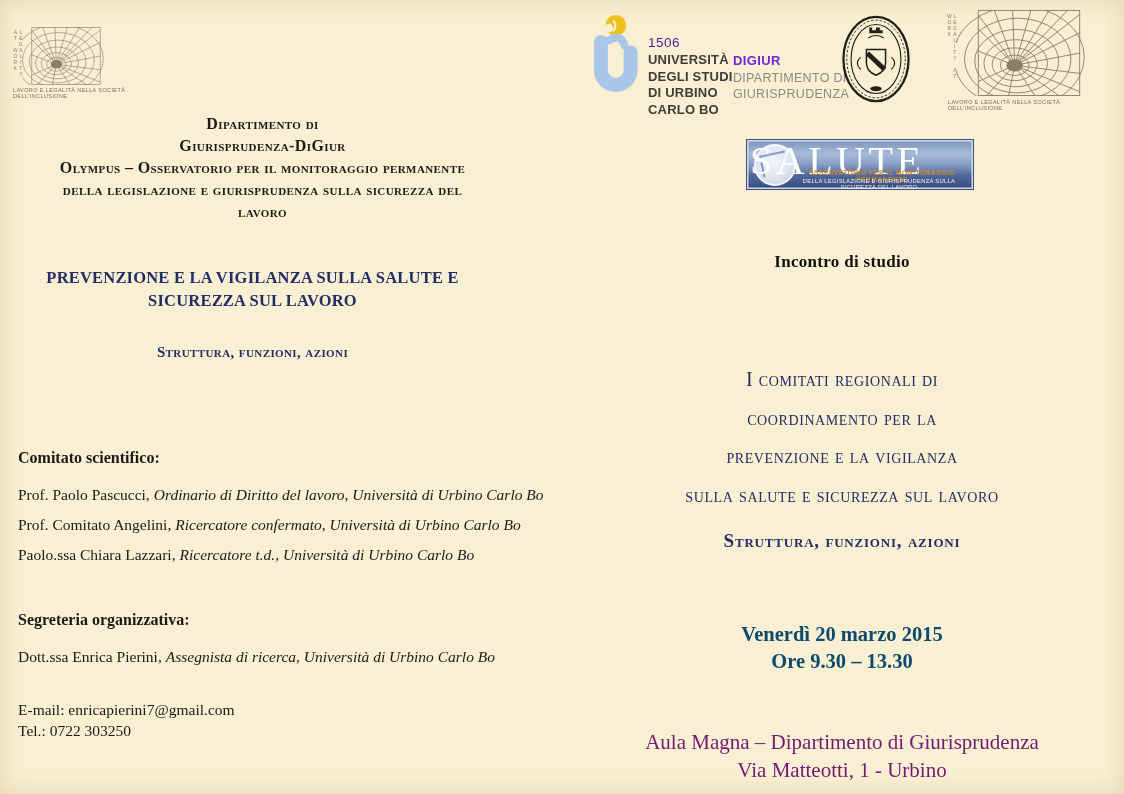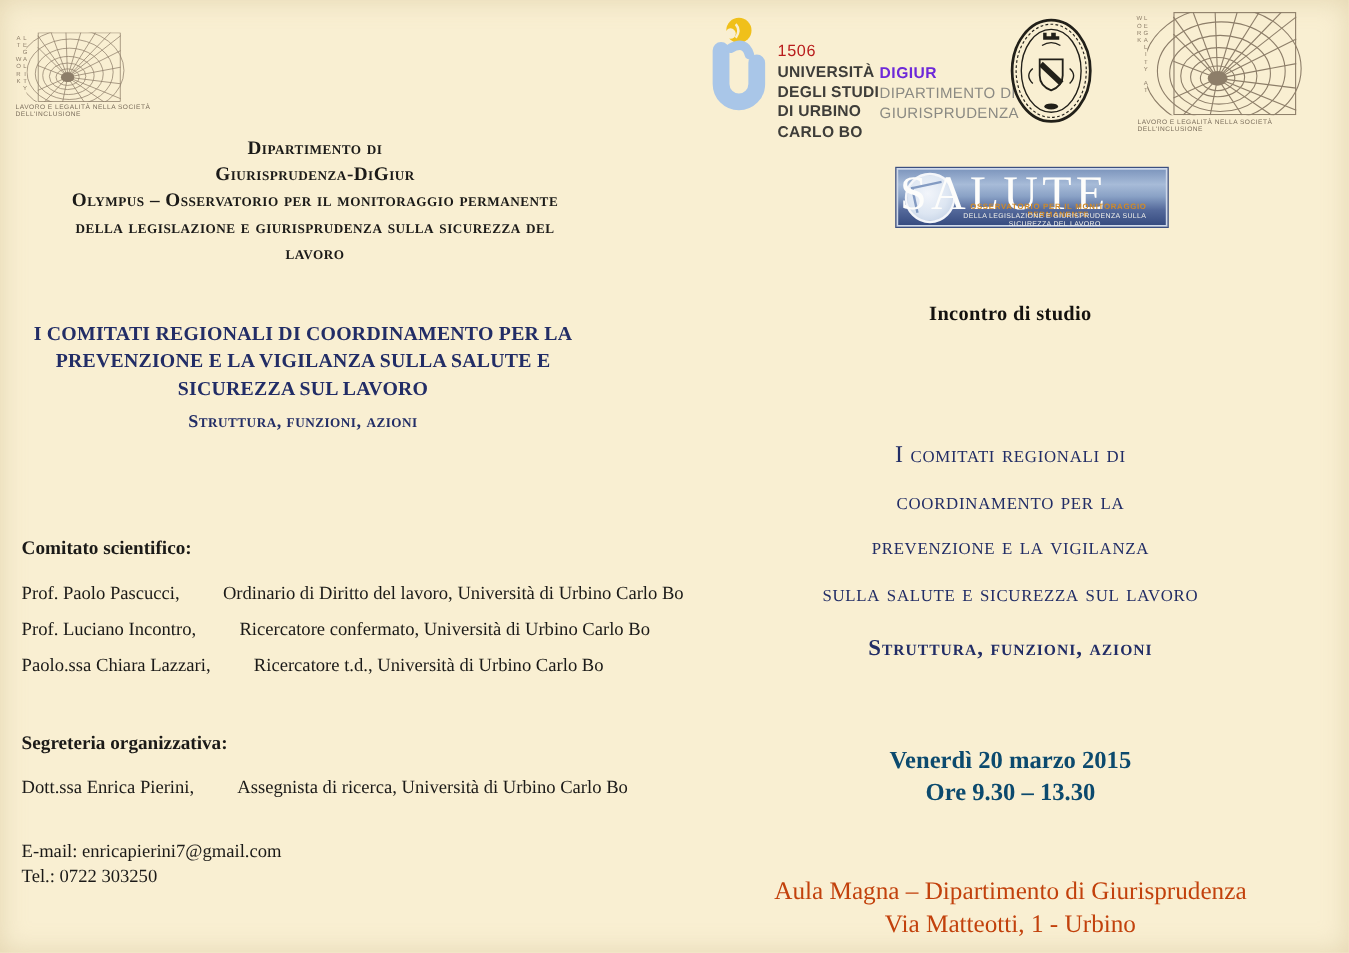--- a/index.html
+++ b/index.html
@@ -4,39 +4,39 @@
 <style>
   html,body{margin:0;padding:0;background:#f9efd2;}
   .page{position:relative;width:1124px;height:794px;background:#f9efd2;overflow:hidden;
         font-family:"Liberation Serif",serif;color:#1b1a18;
         box-shadow:inset 0 0 22px rgba(186,165,116,.35);}
   .abs{position:absolute;}
   .center{text-align:center;}
   .navy{color:#222d66;}
   .sc{font-variant:small-caps;}
   .b{font-weight:bold;}
-  .it{margin-left:32px;}
+  .it{font-style:italic;}
   .sans{font-family:"Liberation Sans",sans-serif;}
 
   
   .web-svg-l{left:22px;top:27px;width:88px;height:58px;}
   .web-vert-l{left:12px;top:29px;height:58px;font-size:5px;line-height:5.4px;color:#8d7e69;
               writing-mode:vertical-rl;text-orientation:upright;letter-spacing:0;}
   .web-cap-l{left:13px;top:87px;width:135px;font-size:5.5px;letter-spacing:.4px;color:#7c6f5d;text-transform:uppercase;}
   .dept{left:0;top:113px;width:525px;font-size:16px;line-height:22px;letter-spacing:.4px;}
   .l-title{left:0;top:266px;width:505px;font-size:16.5px;line-height:23px;letter-spacing:.2px;}
   .l-sub{left:0;top:344px;width:505px;font-size:15px;letter-spacing:.4px;}
   .h-left{font-size:16px;}
   .person{font-size:15.5px;white-space:nowrap;}
   .person .nm{margin-right:4px;}
   .plain{font-size:15.5px;margin-top:32px;}
 
   
   .uni-mark{left:586px;top:10px;width:56px;height:92px;}
-  .uni-year{left:648px;top:35px;font-size:13.5px;color:#b91c1c;letter-spacing:.5px;}
+  .uni-year{left:648px;top:35px;font-size:13.5px;color:#4c1d95;letter-spacing:.5px;}
   .uni-lines{left:648px;top:52px;font-size:13px;font-weight:bold;line-height:16.5px;color:#3e3d39;letter-spacing:.2px;}
   .digiur-title{left:733px;top:53px;font-size:13px;font-weight:bold;color:#6d28d9;letter-spacing:.4px;}
   .digiur-lines{left:733px;top:70px;font-size:12.5px;line-height:16px;color:#8b8a83;letter-spacing:.3px;}
   .seal-svg{left:839px;top:13px;width:74px;height:92px;}
   .web-svg-r{left:956px;top:10px;width:146px;height:86px;}
   .web-vert-r{left:946px;top:13px;height:84px;font-size:5px;line-height:5.4px;color:#8d7e69;
               writing-mode:vertical-rl;text-orientation:upright;}
   .web-cap-r{left:948px;top:99px;width:165px;font-size:5.5px;letter-spacing:.4px;color:#7c6f5d;text-transform:uppercase;}
 
   .olympus{left:746px;top:139px;width:226px;height:49px;border:1px solid #3c4f80;
@@ -50,21 +50,21 @@
             letter-spacing:3.5px;font-family:"Liberation Serif",serif;}
   .oly-sub1{position:absolute;left:48px;right:4px;top:29px;text-align:center;font-size:6.5px;
             font-weight:bold;color:#d08a28;letter-spacing:.6px;}
   .oly-sub2{position:absolute;left:40px;right:2px;top:38px;text-align:center;font-size:5.8px;
             color:#f3f2ec;letter-spacing:.3px;}
 
   .incontro{left:562px;top:252px;width:560px;font-size:17px;letter-spacing:.3px;color:#14120f;}
   .r-title{left:562px;top:360px;width:560px;font-size:20px;line-height:38.5px;letter-spacing:.6px;}
   .r-sub{left:562px;top:530px;width:560px;font-size:19px;letter-spacing:.8px;}
   .date-block{left:562px;top:621px;width:560px;font-size:20.5px;line-height:27px;color:#0c4a6e;}
-  .venue-block{left:562px;top:729px;width:560px;font-size:21px;line-height:27.5px;color:#c2410c;}
+  .venue-block{left:562px;top:729px;width:560px;font-size:21px;line-height:27.5px;color:#701a75;}
 </style>
 </head>
 <body>
 
 <div class="page">
 
   <svg class="abs web-svg-l" viewBox="0 0 100 84">
     <g stroke="#8d7e69" stroke-width="0.9" fill="none">
       <rect x="0.5" y="0.5" width="99" height="83"></rect>
       <line x1="36" y1="54" x2="0" y2="4"></line>
@@ -100,34 +100,33 @@
 
   <div class="abs dept center b sc">
     <div>Dipartimento di</div>
     <div>Giurisprudenza-DiGiur</div>
     <div>Olympus – Osservatorio per il monitoraggio permanente</div>
     <div>della legislazione e giurisprudenza sulla sicurezza del</div>
     <div>lavoro</div>
   </div>
 
   <div class="abs l-title center b navy">
-    <div>I COMITATI REGIONALI DI COORDINAMENTO PER LA</div>
     <div>PREVENZIONE E LA VIGILANZA SULLA SALUTE E</div>
     <div>SICUREZZA SUL LAVORO</div>
   </div>
 
   <div class="abs l-sub center b sc navy">Struttura, funzioni, azioni</div>
 
   <div class="abs h-left b" style="left:18px;top:449px;">Comitato scientifico:</div>
 
   <div class="abs person" style="left:18px;top:486px;">
     <span class="nm">Prof. Paolo Pascucci,</span><span class="it">Ordinario di Diritto del lavoro, Università di Urbino Carlo Bo</span>
   </div>
   <div class="abs person" style="left:18px;top:516px;">
-    <span class="nm">Prof. Luciano Incontro,</span><span class="it">Ricercatore confermato, Università di Urbino Carlo Bo</span>
+    <span class="nm">Prof. Comitato Angelini,</span><span class="it">Ricercatore confermato, Università di Urbino Carlo Bo</span>
   </div>
   <div class="abs person" style="left:18px;top:546px;">
     <span class="nm">Paolo.ssa Chiara Lazzari,</span><span class="it">Ricercatore t.d., Università di Urbino Carlo Bo</span>
   </div>
 
   <div class="abs h-left b" style="left:18px;top:611px;">Segreteria organizzativa:</div>
 
   <div class="abs person" style="left:18px;top:648px;">
     <span class="nm">Dott.ssa Enrica Pierini,</span><span class="it">Assegnista di ricerca, Università di Urbino Carlo Bo</span>
   </div>

